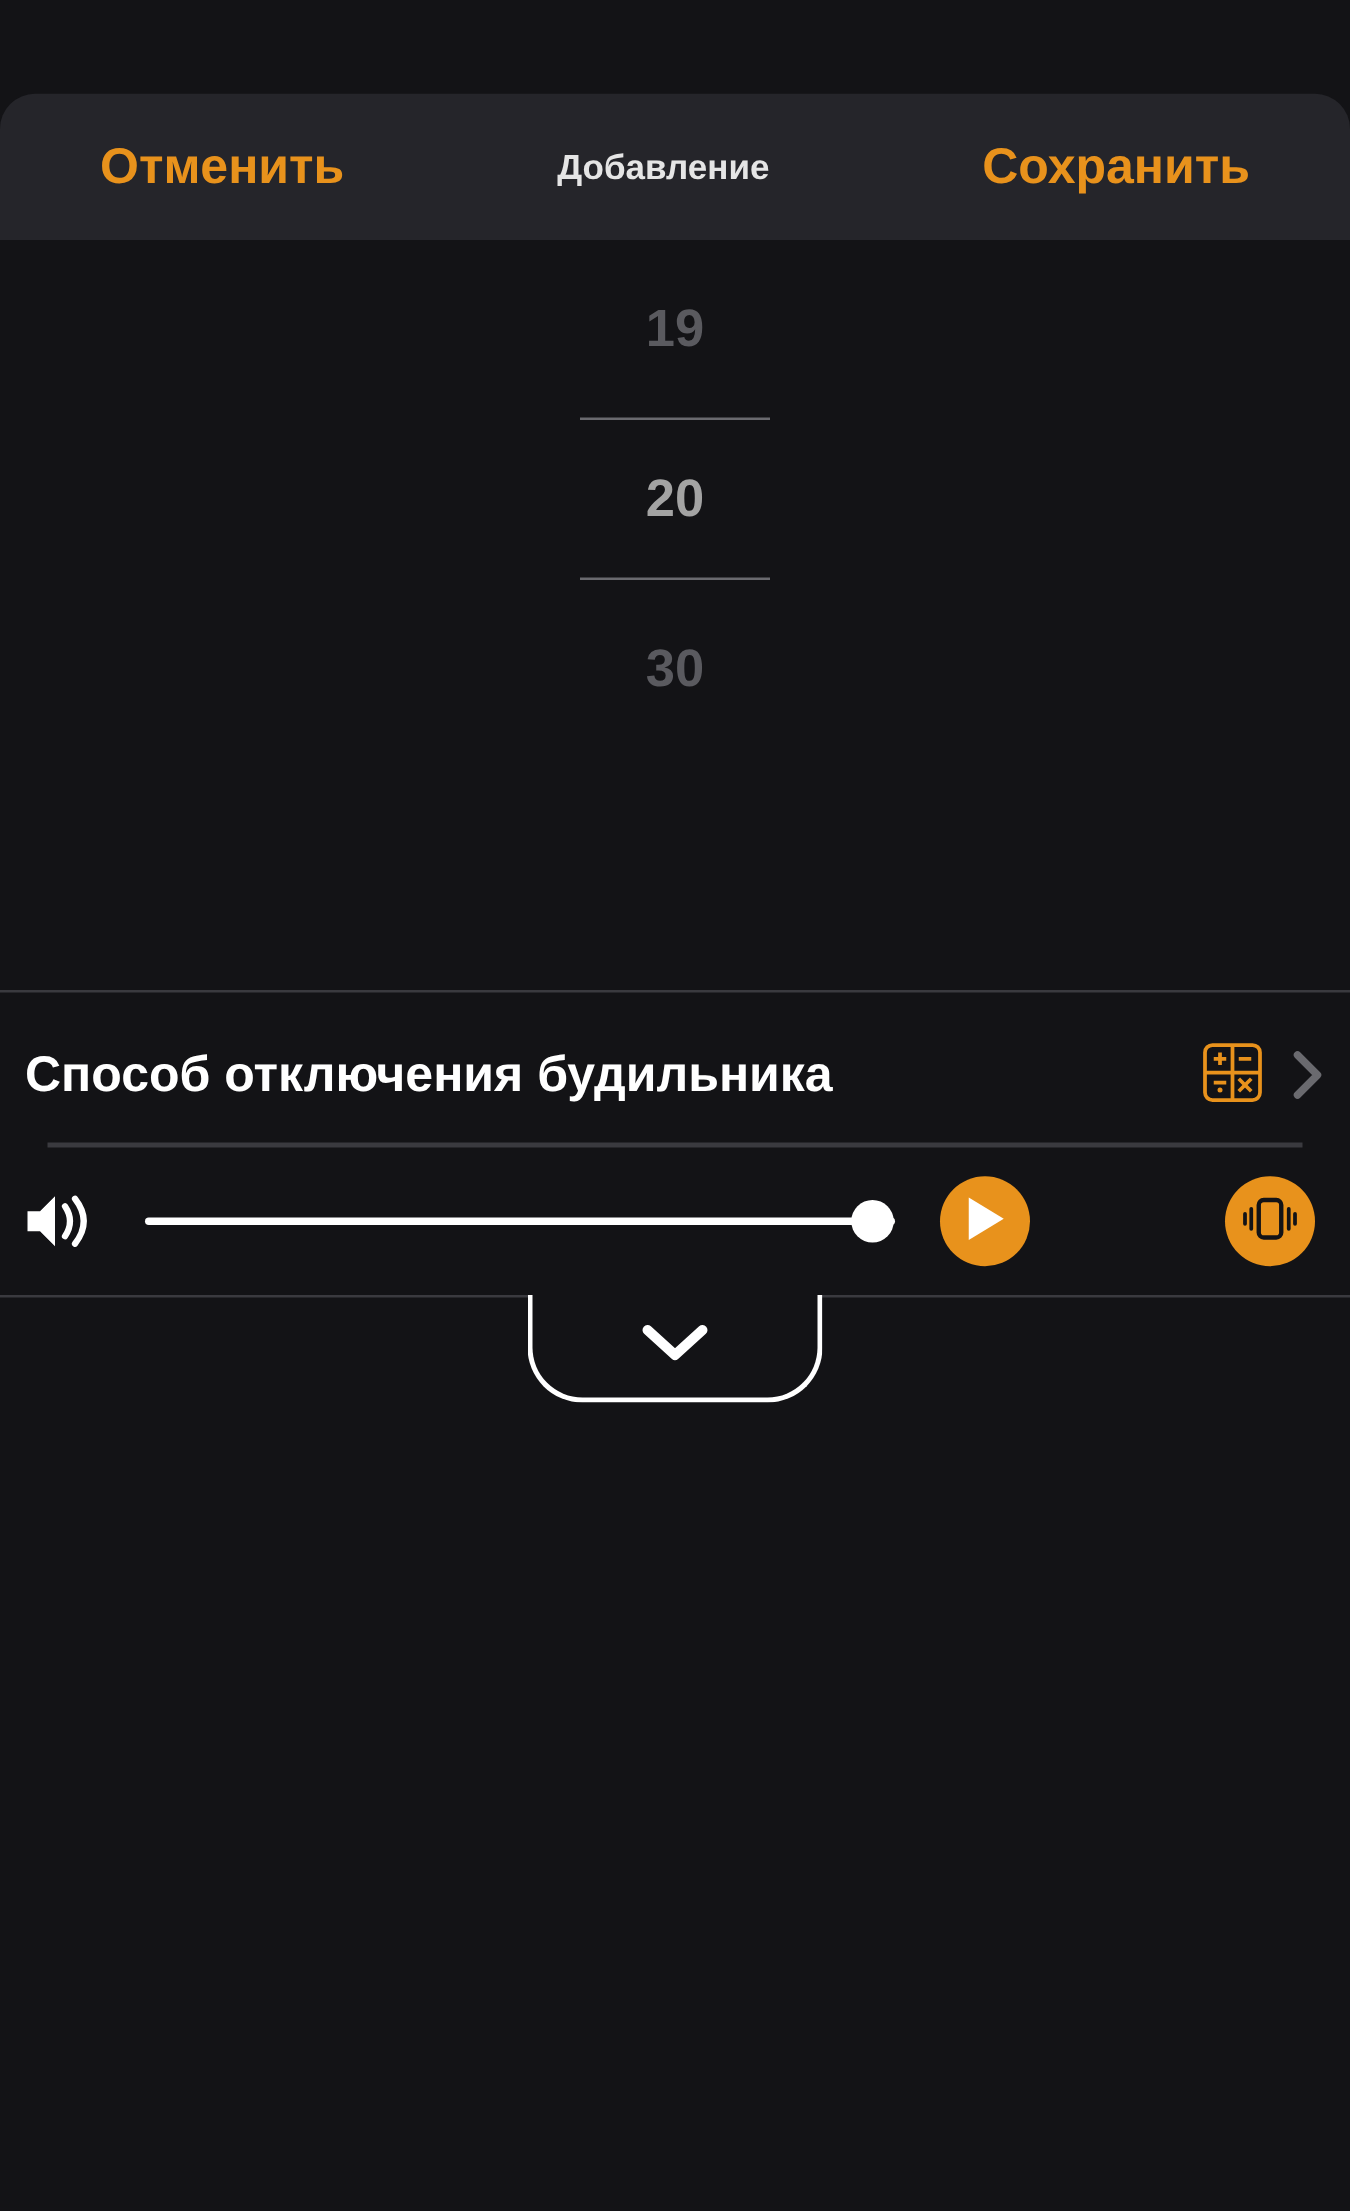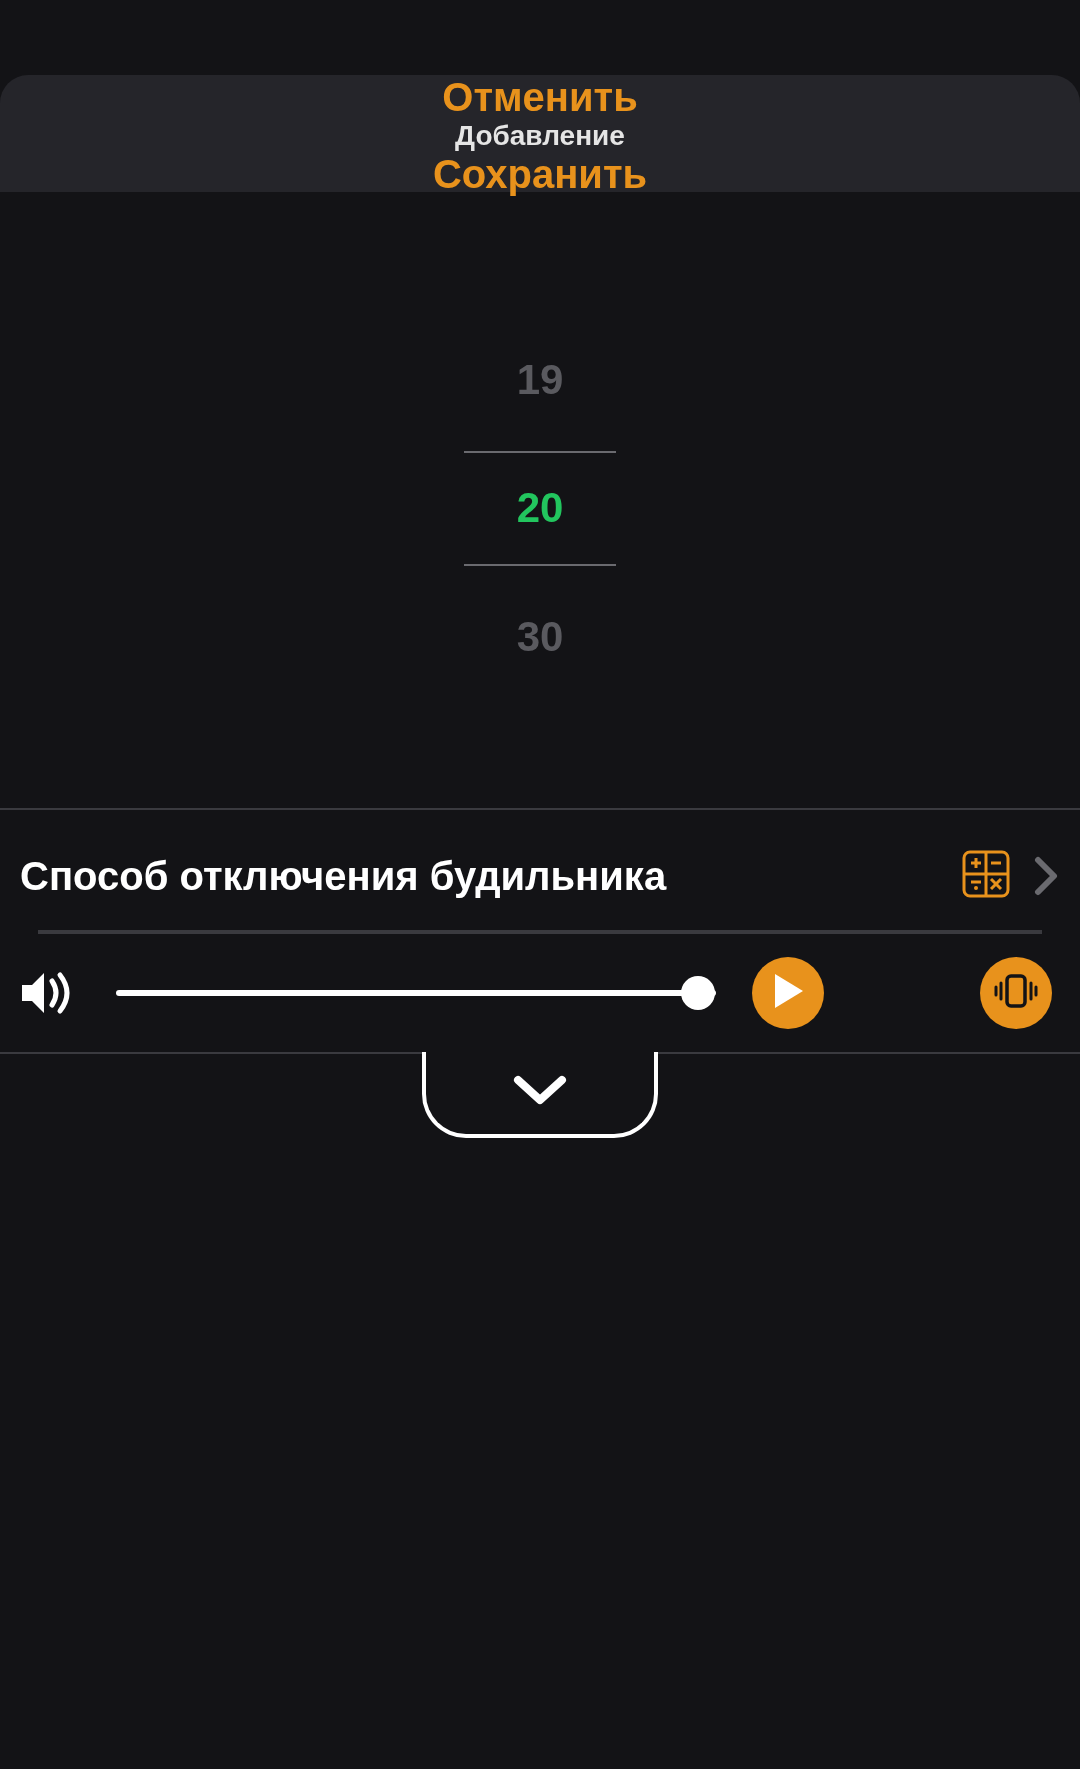--- a/index.html
+++ b/index.html
@@ -14,65 +14,62 @@
 
   .header {
     margin-top: 75px;
     height: 117px;
     background: #25252a;
     border-radius: 28px 28px 0 0;
     display: flex;
     align-items: center;
     justify-content: space-between;
     padding: 0 80px;
-    flex-direction: column;
   }
   .header .btn-cancel,
   .header .btn-save {
     color: #e8921c;
     font-size: 40px;
     font-weight: 700;
     cursor: pointer;
   }
   .header .title {
     color: #e5e5e5;
     font-size: 28px;
     font-weight: 700;
   }
 
   .picker-area {
     height: 600px;
     display: flex;
-    align-items: center;
     justify-content: center;
     gap: 33px;
     background: #131316;
-    margin-top: 16px;
   }
   .picker-col {
     width: 152px;
     display: flex;
     flex-direction: column;
     align-items: center;
   }
   .picker-num {
     height: 142px;
     display: flex;
     align-items: center;
     justify-content: center;
     font-size: 42px;
     font-weight: 700;
     width: 100%;
   }
   .picker-num.dim { color: #5a5a5f; }
   .picker-num.sel {
-    color: #22c55e;
+    color: #a3a3a3;
     border-top: 2px solid #6a6a6f;
     border-bottom: 2px solid #6a6a6f;
-    height: 115px;
+    height: 130px;
   }
 
   .settings-panel {
     border-top: 2px solid #3a3a3f;
     background: #131316;
   }
   .setting-row {
     display: flex;
     align-items: center;
     height: 120px;

